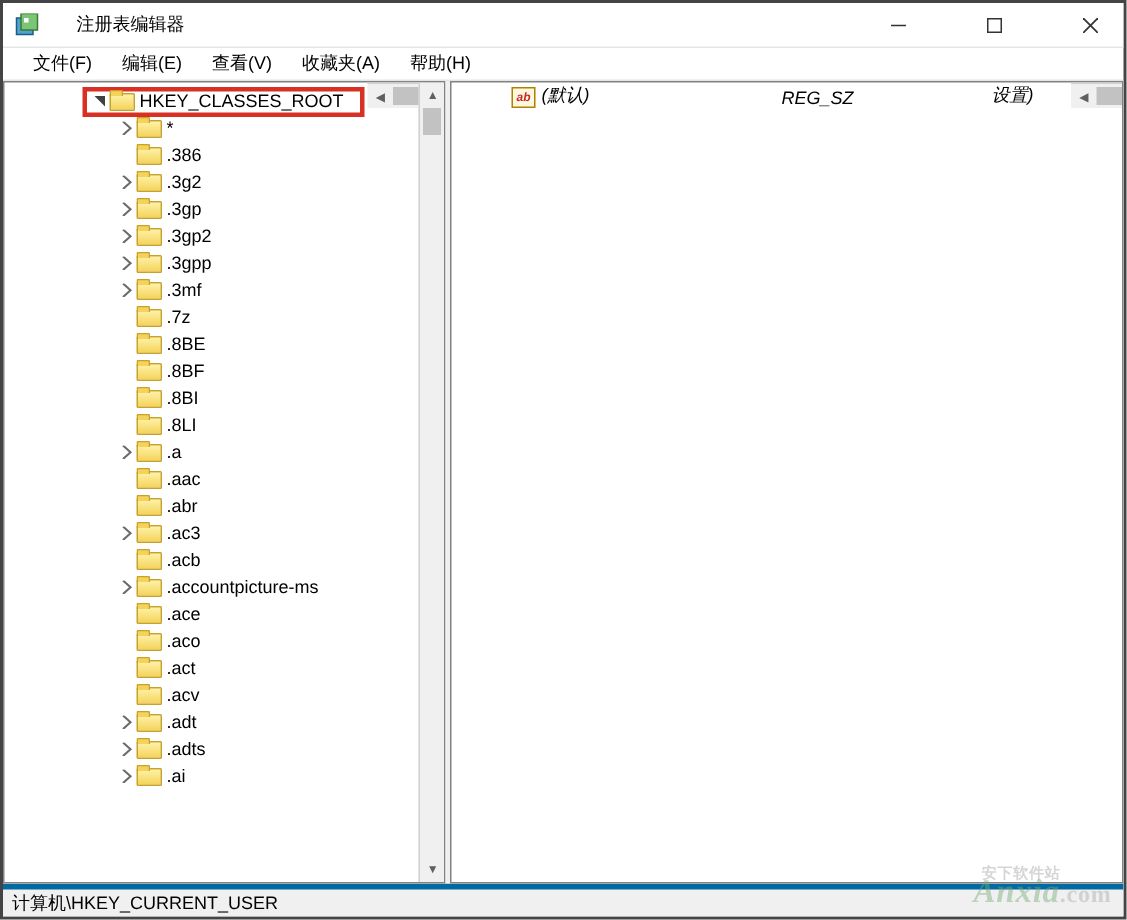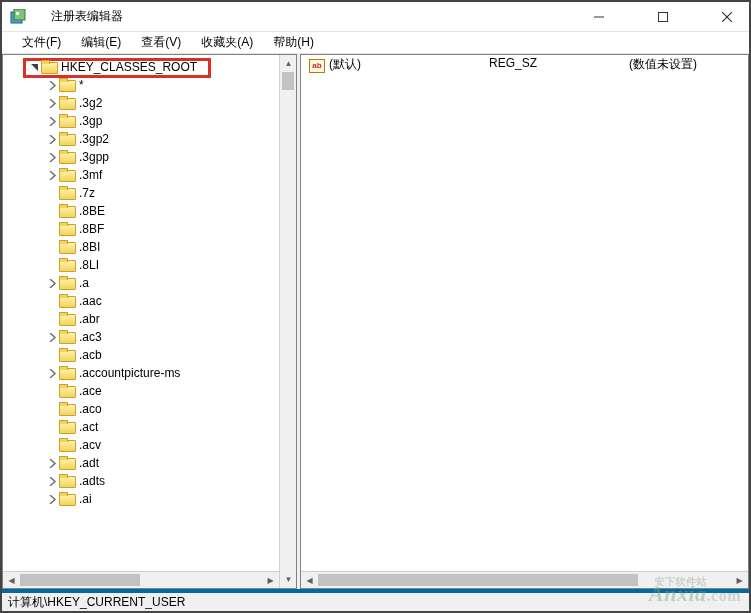--- a/index.html
+++ b/index.html
@@ -123,23 +123,24 @@
     padding: 3px 8px;
     border-right: 1px solid transparent;
     color: #333;
   }
   .col-name { width: 180px; }
   .col-type { width: 140px; }
   .col-data { flex: 1; }
   .list-body { flex: 1; overflow: hidden; }
   .list-row {
     display: flex;
-    align-items: flex-start;
+    align-items: flex-end;
     height: 18px;
     padding: 1px 0;
+    font-style: italic;
   }
   .list-row .col { padding: 0 8px; }
   .ab-icon {
     display: inline-flex;
     align-items: center; justify-content: center;
     width: 16px; height: 14px;
     border: 1px solid #b08000;
     background: #fff8e1;
     color: #c62828;
     font-size: 8px;
@@ -165,21 +166,21 @@
     display: flex; align-items: center; justify-content: center;
     color: #606060;
     font-size: 8px;
   }
   .sb-track-v { flex: 1; background: #f0f0f0; position: relative; }
   .sb-track-h { flex: 1; background: #f0f0f0; position: relative; }
   .sb-thumb-v { position: absolute; left: 2px; right: 2px; top: 0; height: 18px; background: #c2c2c2; }
   .sb-thumb-h { position: absolute; top: 2px; bottom: 2px; left: 0; width: 60px; background: #c2c2c2; }
 
   .pane-body-wrap { display: flex; flex: 1; overflow: hidden; }
-  .pane-main { flex: 1; display: flex; flex-direction: column; overflow: hidden; }
+  .pane-main { flex: 1; display: flex; flex-direction: row; overflow: hidden; padding-left: 32px; }
 
   .statusbar {
     height: 22px;
     border-top: 4px solid #0369a1;
     background: #f0f0f0;
     display: flex;
     align-items: center;
     padding: 0 6px;
     font-size: 12px;
   }
@@ -259,20 +260,25 @@
               <div class="tree-row indent2">
                 <span class="chevron closed">
                   <svg width="9" height="9" viewBox="0 0 9 9">
                     <path d="M2 0 L7 4.5 L2 9" fill="none" stroke="#6b6b6b" stroke-width="1.4"></path>
                   </svg>
                 </span>
                 <span class="folder-icon"></span>
                 <span>*</span>
               </div>
               <div class="tree-row indent2">
+                <span class="chevron none"></span>
+                <span class="folder-icon"></span>
+                <span>.386</span>
+              </div>
+              <div class="tree-row indent2">
                 <span class="chevron closed">
                   <svg width="9" height="9" viewBox="0 0 9 9">
                     <path d="M2 0 L7 4.5 L2 9" fill="none" stroke="#6b6b6b" stroke-width="1.4"></path>
                   </svg>
                 </span>
                 <span class="folder-icon"></span>
                 <span>.3g2</span>
               </div>
               <div class="tree-row indent2">
                 <span class="chevron closed">

